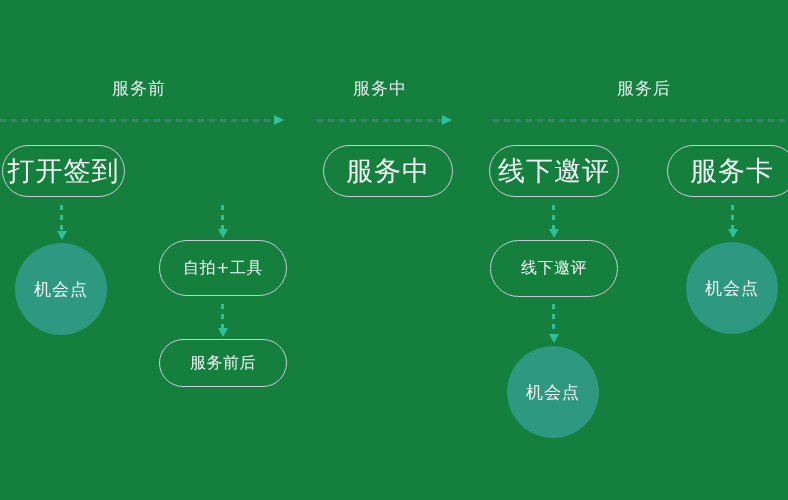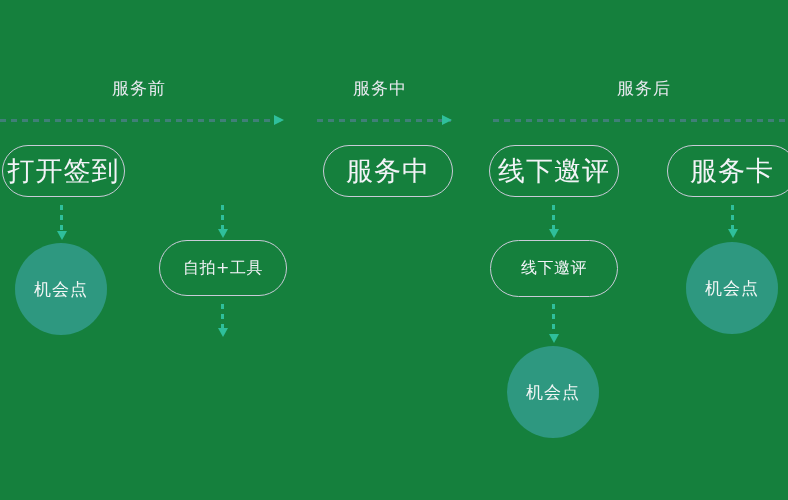--- a/index.html
+++ b/index.html
@@ -152,20 +152,21 @@
     <div class="vhead"></div>
   </div>
 
   <div class="pill sm" style="left:159px; top:240px; width:128px; height:56px;">自拍+工具</div>
 
   <div class="vconn" style="left:221px; top:304px; height:26px;">
     <div class="vdashes"></div>
     <div class="vhead"></div>
   </div>
 
+  <div class="pill sm" style="left:159px; top:339px; width:128px; height:48px;">服务前后</div>
 
   <div class="pill lg" style="left:323px; top:145px; width:130px; height:52px;">服务中</div>
 
   <div class="pill lg" style="left:489px; top:145px; width:130px; height:52px;">线下邀评</div>
 
   <div class="vconn" style="left:552px; top:205px; height:26px;">
     <div class="vdashes"></div>
     <div class="vhead"></div>
   </div>
 

